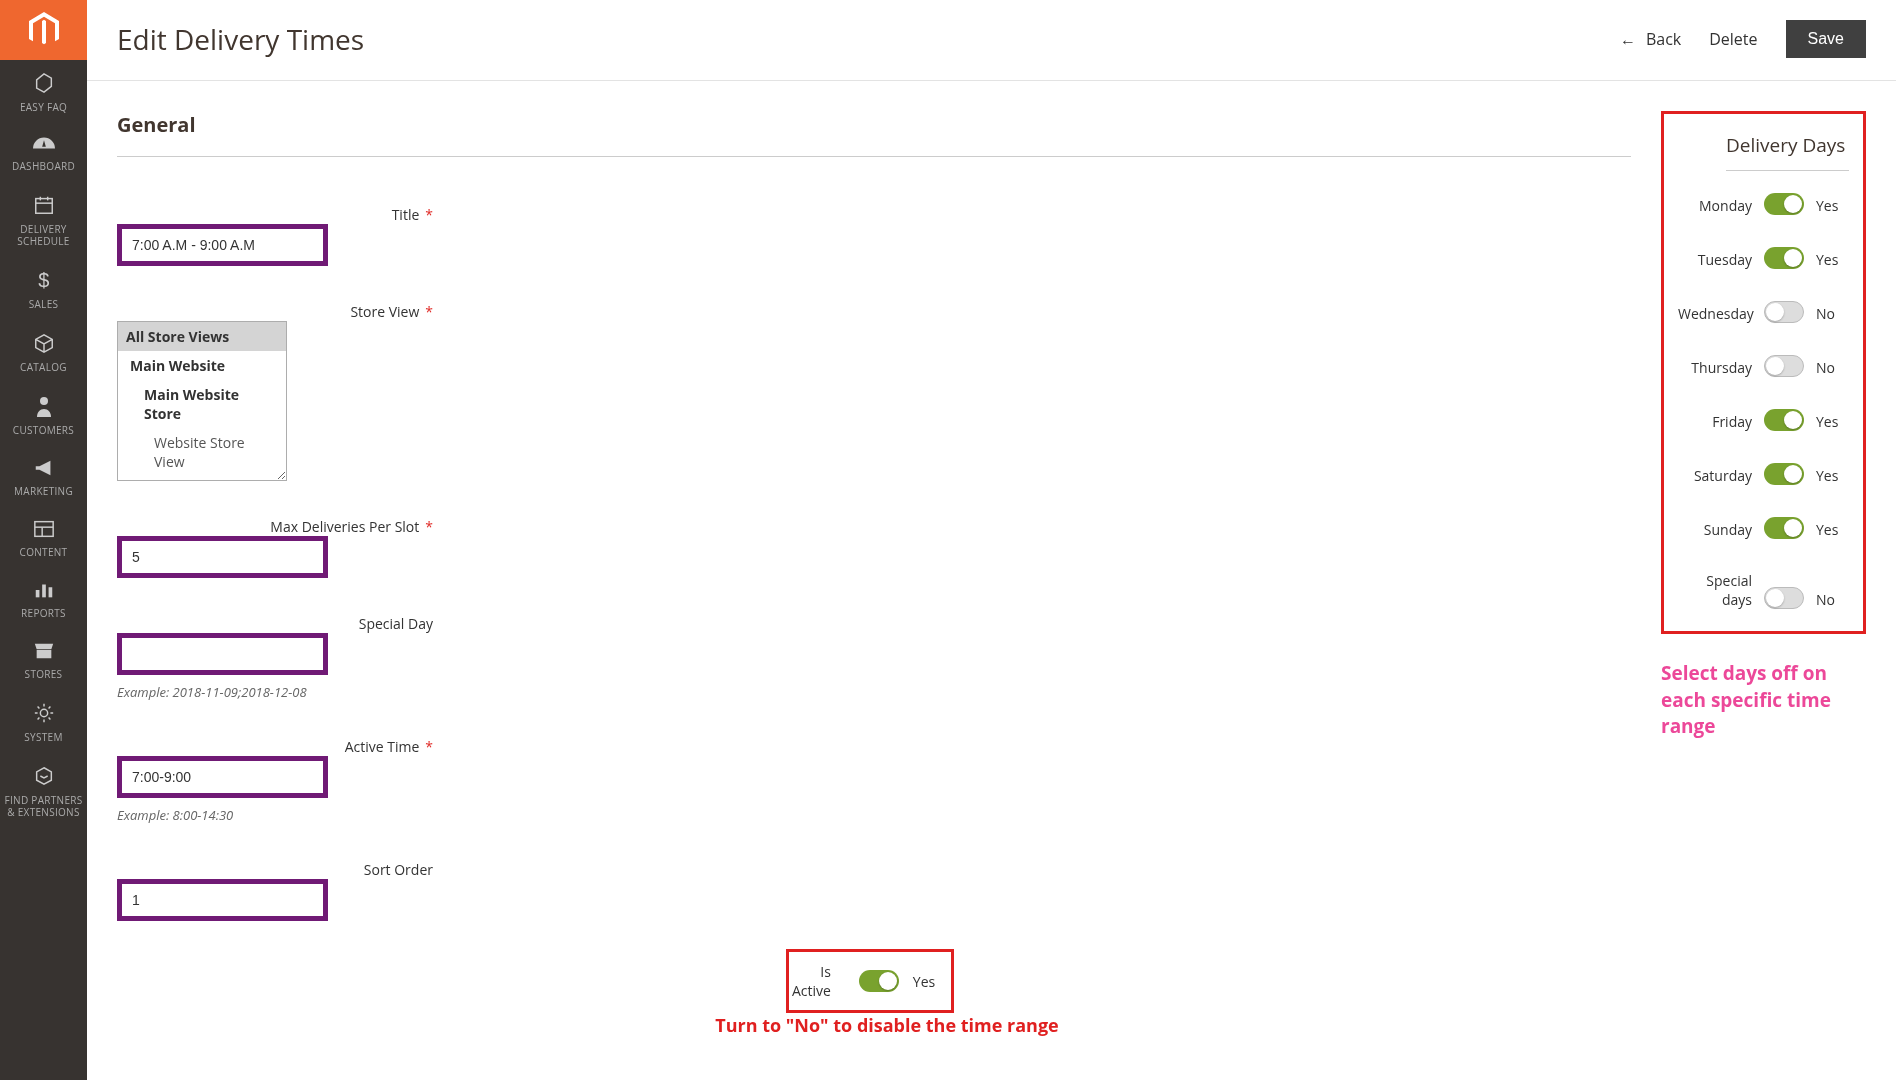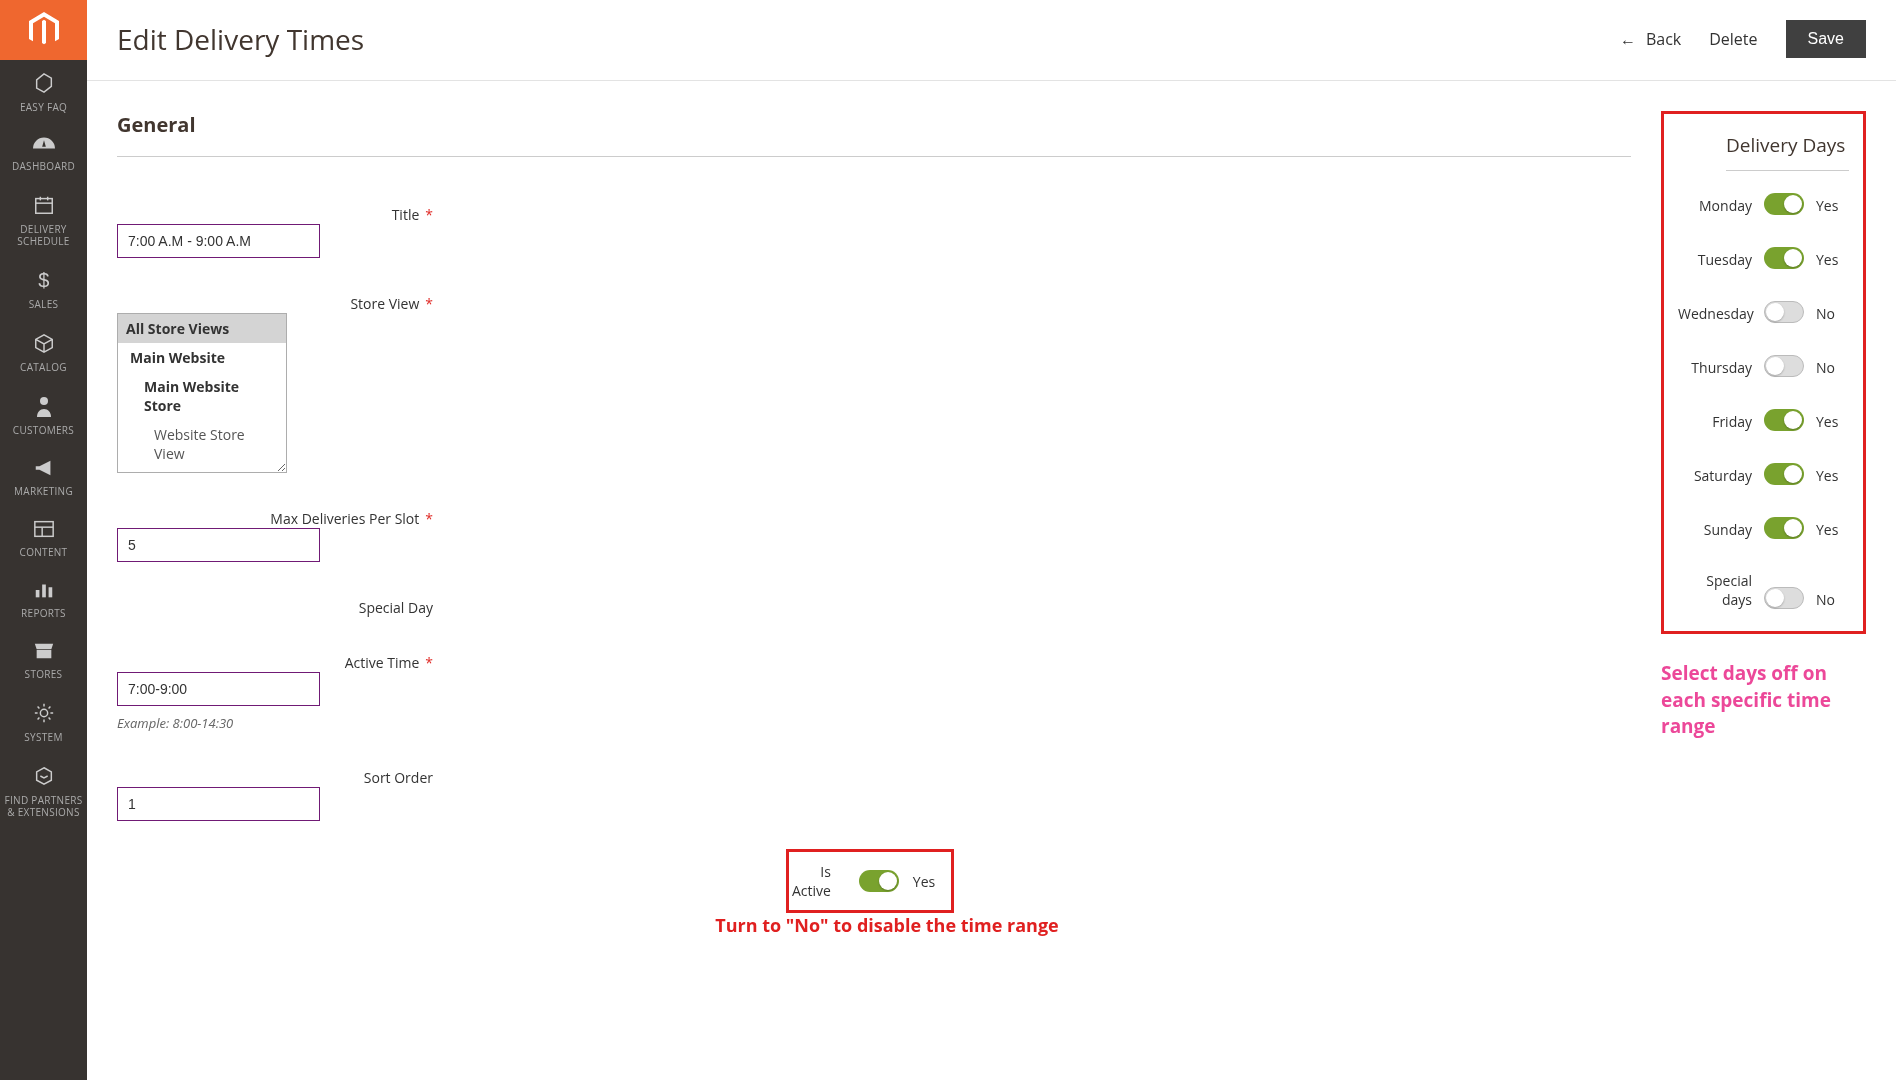--- a/index.html
+++ b/index.html
@@ -21,21 +21,21 @@
 .save-btn { background: #404040; color: #fff; border: none; padding: 10px 22px; font-size: 16px; cursor: pointer; }
 
 .content { display: flex; padding: 30px 30px 40px 30px; gap: 30px; align-items: flex-start; }
 .general-panel { flex: 1; }
 .section-title { font-size: 20px; color: #41362f; padding-bottom: 18px; border-bottom: 1px solid #ccc; margin-bottom: 40px; }
 
 .form-row { display: flex; align-items: flex-start; margin-bottom: 28px; flex-direction: column; }
 .form-label { width: 340px; text-align: right; padding-right: 24px; padding-top: 8px; color: #333; font-size: 14px; }
 .form-label .req { color: #e02b27; margin-left: 6px; }
 .form-field { flex: 1; max-width: 640px; }
-.text-input { width: 100%; padding: 8px 10px; border: 1px solid #701a75; font-size: 14px; color: #333; }
+.text-input { width: 100%; padding: 8px 10px; border: 5px solid #701a75; font-size: 14px; color: #333; }
 .example { font-style: italic; color: #666; font-size: 13px; margin-top: 8px; }
 
 .store-select { width: 170px; height: 160px; border: 1px solid #adadad; font-size: 14px; overflow: auto; resize: both; }
 .store-opt { padding: 5px 8px; cursor: pointer; }
 .store-opt.selected { background: #d4d4d4; font-weight: bold; }
 .store-opt.l1 { font-weight: 700; padding-left: 12px; }
 .store-opt.l2 { font-weight: 700; padding-left: 26px; }
 .store-opt.l3 { padding-left: 36px; color: #555; }
 
 .toggle { position: relative; width: 40px; height: 22px; border-radius: 11px; display: inline-block; vertical-align: middle; cursor: pointer; }
@@ -187,20 +187,24 @@
         </div>
       </div>
 
       <div class="form-row">
         <div class="form-label"><span>Max Deliveries Per Slot</span><span class="req">*</span></div>
         <div class="form-field"><input class="text-input" value="5" style=""></div>
       </div>
 
       <div class="form-row">
         <div class="form-label">Special Day</div>
+        <div class="form-field">
+          <input class="text-input" value="" style="">
+          <div class="example">Example: 2018-11-09;2018-12-08</div>
+        </div>
       </div>
 
       <div class="form-row">
         <div class="form-label"><span>Active Time</span><span class="req">*</span></div>
         <div class="form-field">
           <input class="text-input" value="7:00-9:00" style="">
           <div class="example">Example: 8:00-14:30</div>
         </div>
       </div>
 

